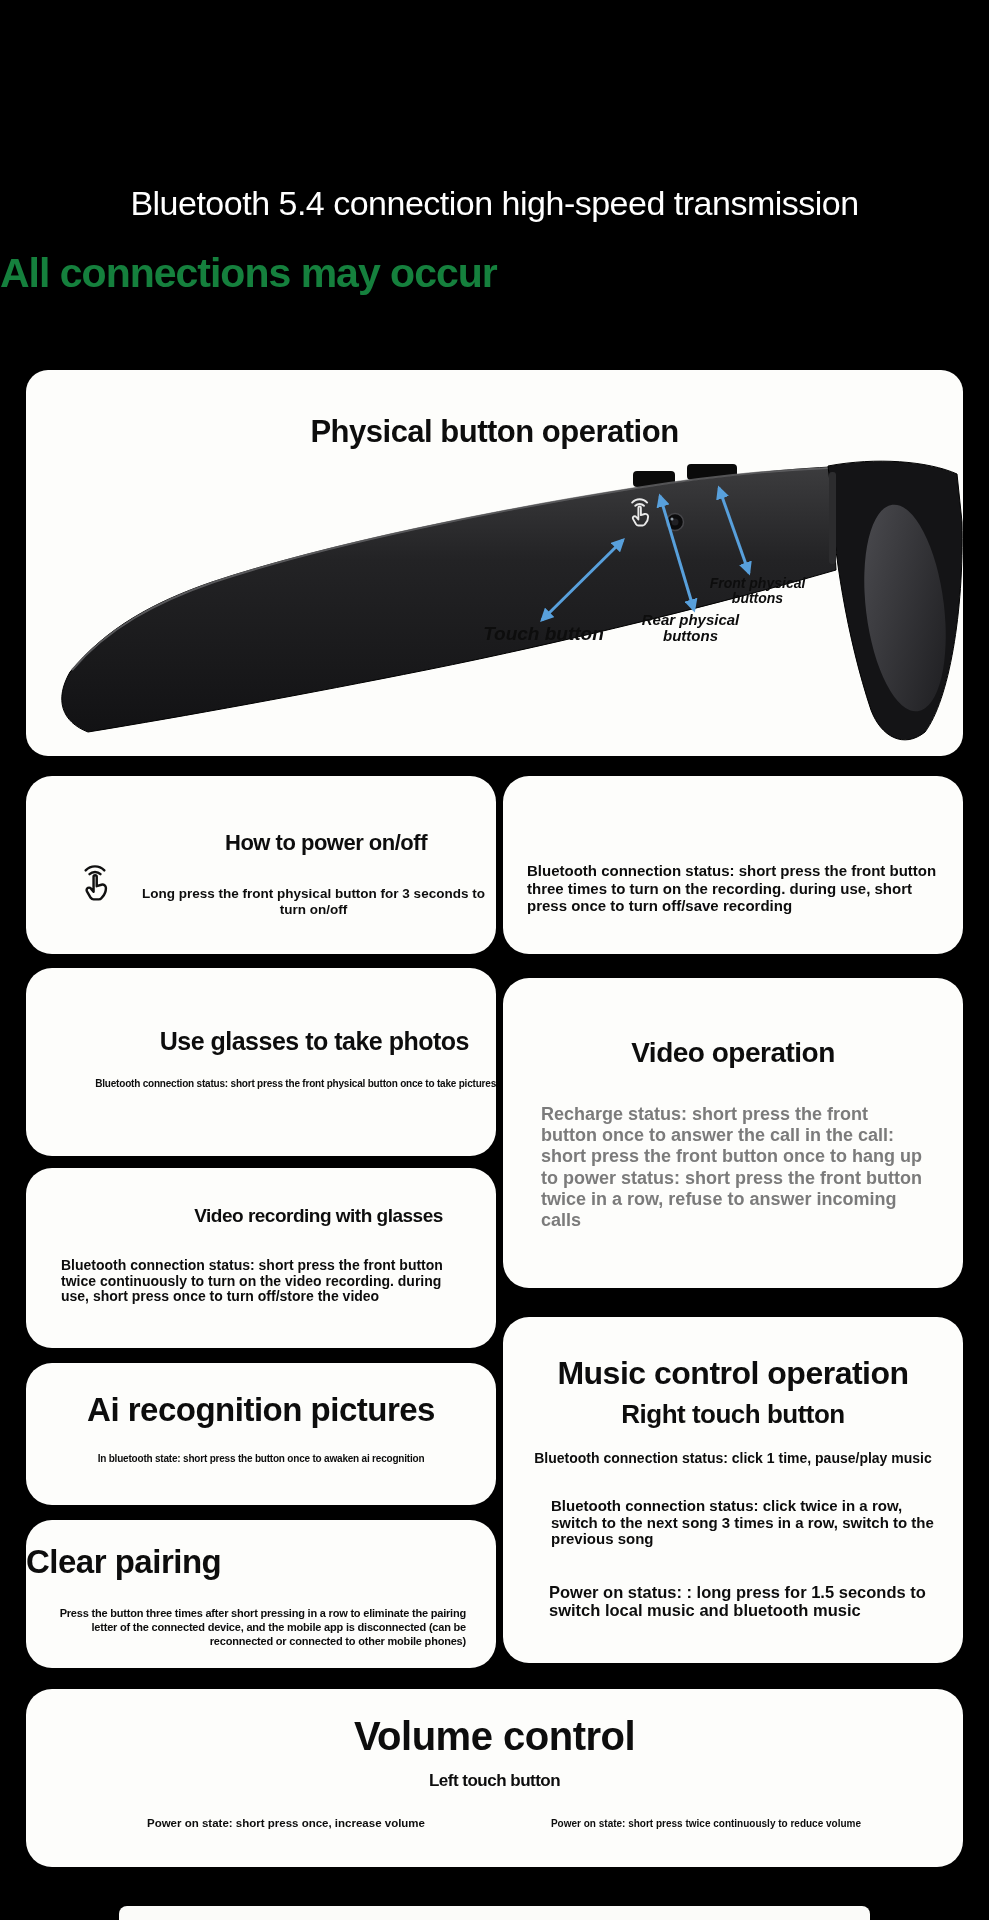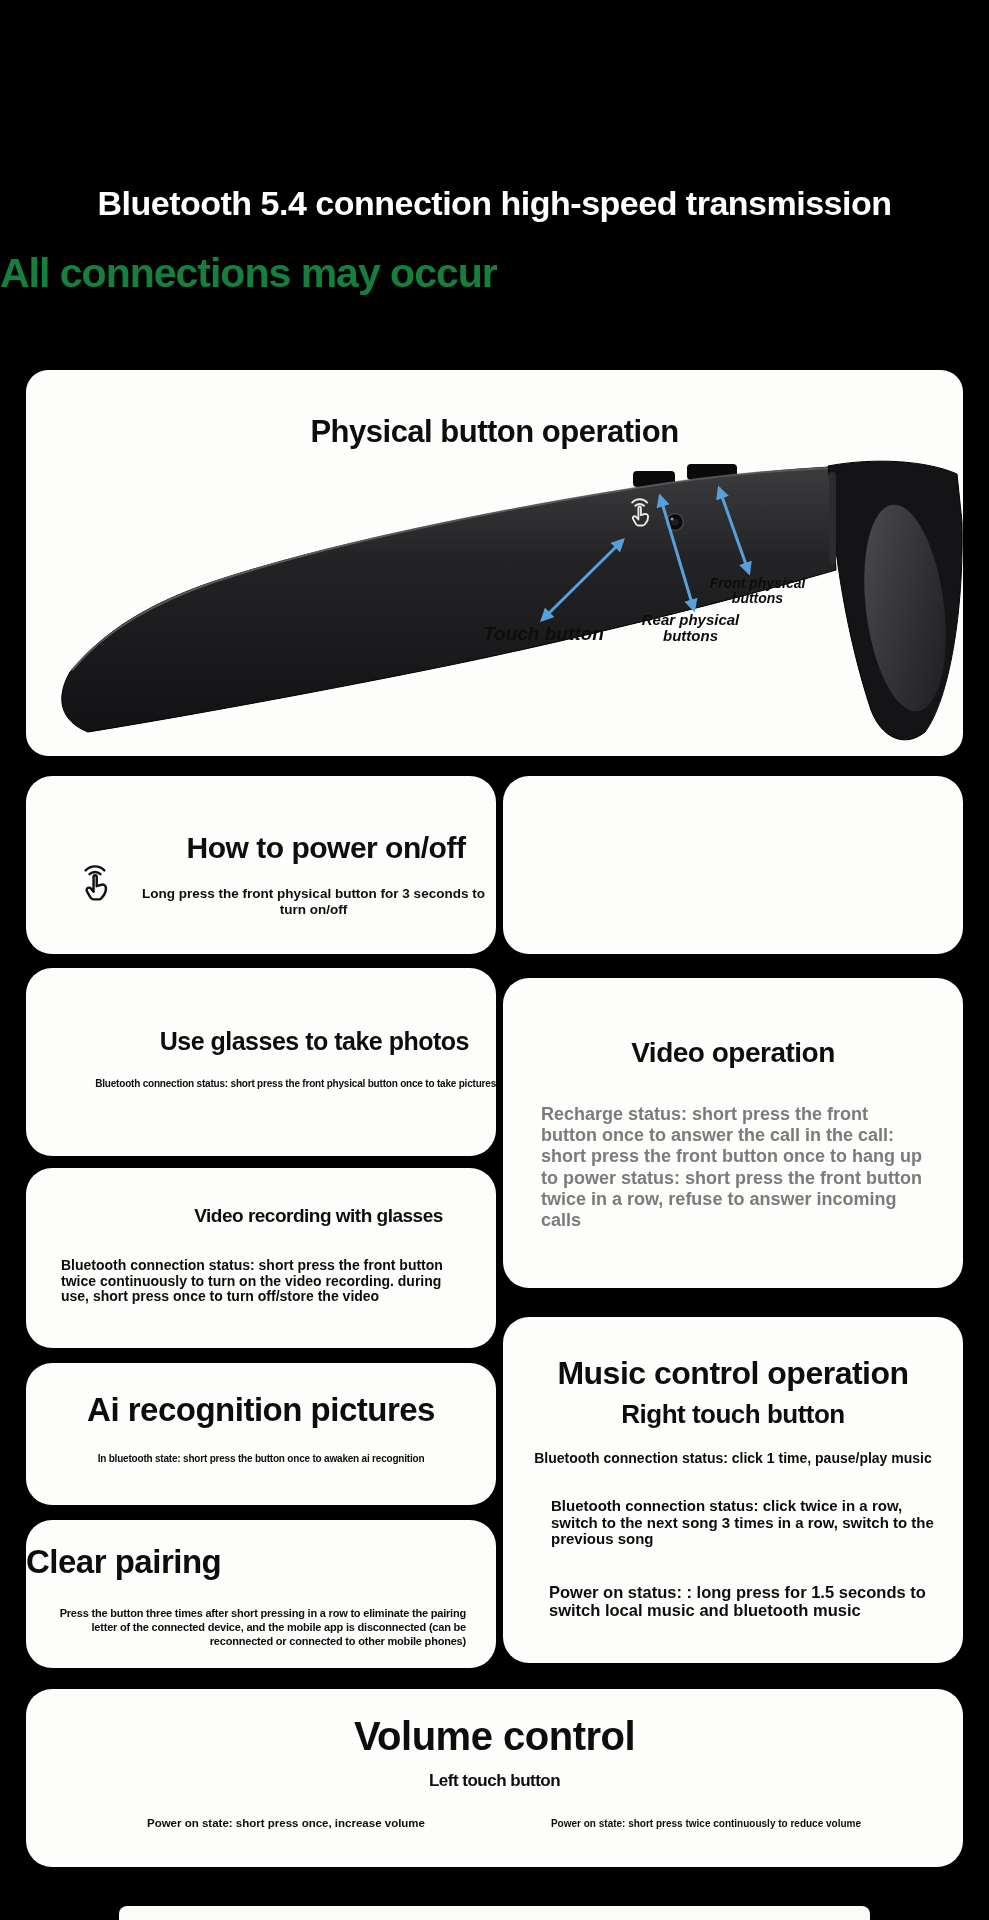--- a/index.html
+++ b/index.html
@@ -1,34 +1,34 @@
 <!DOCTYPE html>
 <html><head>
 <meta charset="utf-8">
 <style>
   html,body{margin:0;padding:0;background:#000;}
   #stage{position:relative;width:989px;height:1920px;margin:0 auto;background:#000;
          font-family:"Liberation Sans",sans-serif;color:#0d0d0d;overflow:hidden;}
   .abs{position:absolute;}
   .hero1{top:184px;left:0;width:989px;text-align:center;color:#fff;font-size:34px;
-         font-weight:700;letter-spacing:-.5px;}
+         font-weight:400;letter-spacing:-.5px;}
   .hero2{top:250px;left:0;width:989px;color:#15803d;font-size:41px;
          font-weight:700;letter-spacing:-1px;}
   .card{position:absolute;background:#fdfdfb;border-radius:22px;}
   
   .diagram-title{top:414px;left:26px;width:937px;text-align:center;font-size:31px;font-weight:700;letter-spacing:-.5px;}
   .dg-label{position:absolute;font-weight:700;text-align:center;line-height:1.05;font-style:italic;}
   .lbl-touch{left:456px;top:624px;width:175px;font-size:19px;}
   .lbl-rear{left:623px;top:612px;width:135px;font-size:15px;}
   .lbl-front{left:690px;top:576px;width:135px;font-size:14px;}
   
   .ttl{font-weight:700;letter-spacing:-.5px;line-height:1.1;}
   .bd{font-weight:700;line-height:1.25;}
   
-  .power-title{top:831px;left:26px;width:470px;padding-left:130px;box-sizing:border-box;text-align:center;font-size:30px;}
+  .power-title{top:831px;left:26px;width:470px;padding-left:130px;box-sizing:border-box;text-align:center;font-size:22px;}
   .power-body{top:886px;left:26px;width:470px;padding-left:105px;box-sizing:border-box;text-align:center;font-size:13.5px;line-height:1.2;}
   .power-icon{top:856px;left:72px;width:46px;height:56px;}
   
   .rec-title{top:812px;left:503px;width:460px;text-align:center;font-size:31px;}
   .rec-body{top:862px;left:527px;width:414px;text-align:left;font-size:15px;line-height:1.17;}
   
   .photo-title{top:1028px;left:26px;width:470px;padding-right:27px;box-sizing:border-box;text-align:right;font-size:25px;}
   .photo-body{top:1078px;left:26px;width:470px;text-align:right;font-size:10px;letter-spacing:-.2px;white-space:nowrap;}
   
   .call-title{top:1038px;left:503px;width:460px;text-align:center;font-size:28px;}
@@ -128,20 +128,21 @@
     <svg width="46" height="56" viewBox="0 0 32 38" fill="none" stroke="#111" stroke-width="1.7" stroke-linecap="round" stroke-linejoin="round">
       <path d="M9.5 9.5 a9 9 0 0 1 13 0"></path>
       <path d="M12.2 12.2 a5.5 5.5 0 0 1 7.6 0"></path>
       <path d="M15 14 c0-1.4 2.2-1.4 2.2 0 v6.5 l3.3-1 c1.6-.5 3.1.7 3.1 2.3 0 2.9-1.1 4.8-2.4 6.2 l-.8.9 c-.4.5-1 .8-1.7.8 h-3.7 c-.8 0-1.5-.4-2-1.1 l-2.6-4.5 c-.5-.9-.2-2 .7-2.4 .7-.3 1.6-.1 2.1.5 l1.8 2.2 z"></path>
     </svg>
   </div>
   <div class="abs ttl power-title">How to power on/off</div>
   <div class="abs bd power-body">Long press the front physical button for 3 seconds to turn on/off</div>
 
   <div class="card" style="left:503px;top:776px;width:460px;height:178px;border-radius:26px;"></div>
+  <div class="abs bd rec-body">Bluetooth connection status: short press the front button three times to turn on the recording. during use, short press once to turn off/save recording</div>
 
   <div class="card" style="left:26px;top:968px;width:470px;height:188px;border-radius:26px;"></div>
   <div class="abs ttl photo-title">Use glasses to take photos</div>
   <div class="abs bd photo-body">Bluetooth connection status: short press the front physical button once to take pictures</div>
 
   <div class="card" style="left:503px;top:978px;width:460px;height:310px;border-radius:26px;"></div>
   <div class="abs ttl call-title">Video operation</div>
   <div class="abs bd call-body">Recharge status: short press the front button once to answer the call in the call: short press the front button once to hang up to power status: short press the front button twice in a row, refuse to answer incoming calls</div>
 
   <div class="card" style="left:26px;top:1168px;width:470px;height:180px;border-radius:26px;"></div>

